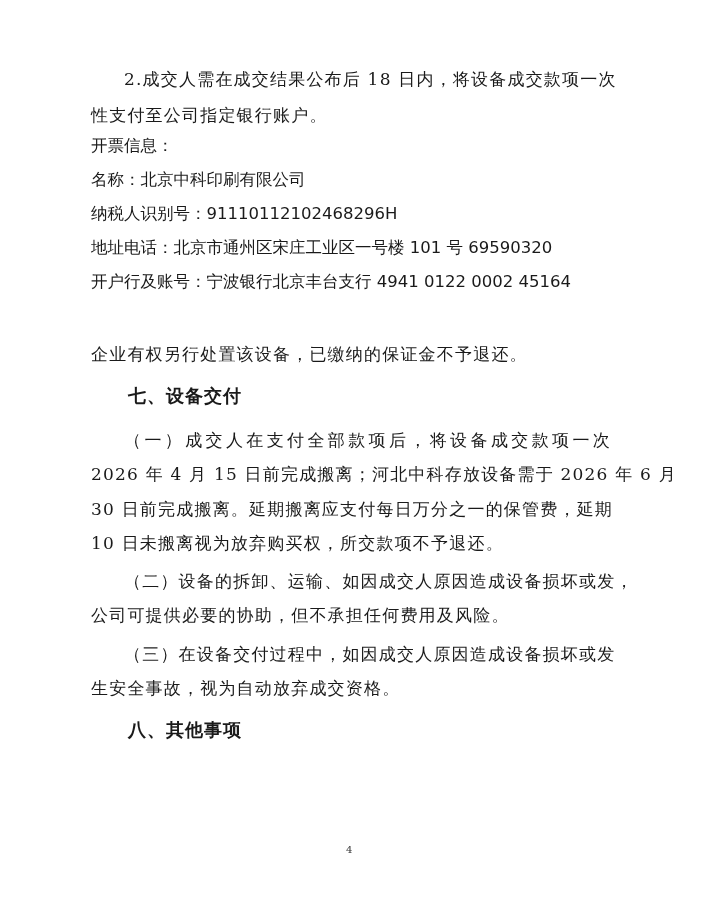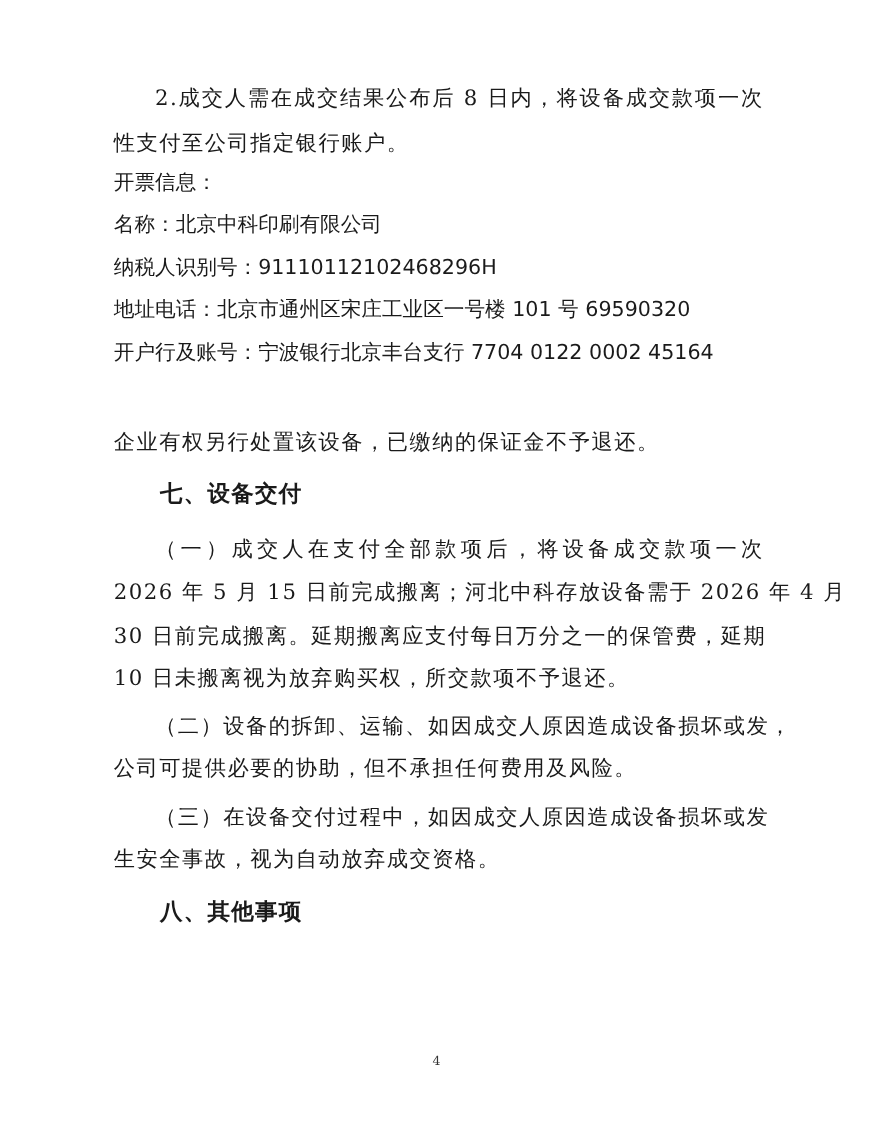--- a/index.html
+++ b/index.html
@@ -13,35 +13,35 @@
   .tight { letter-spacing: 0px; font-family: "DejaVu Sans", "Liberation Sans", sans-serif; font-size: 16.5px; }
   .heading { position: absolute; left: 128px; font-size: 18px; line-height: 24px; font-weight: bold;
              font-family: "DejaVu Sans", "Liberation Sans", sans-serif; letter-spacing: 1px; }
   .page-number { position: absolute; left: 346px; top: 843px; font-size: 10px; line-height: 14px; color: #333; }
 </style>
 </head>
 <body>
 
 <div class="page">
 
-  <div class="line indent justify" style="top:67px;">2.成交人需在成交结果公布后 8 日内，将设备成交款项一次</div>
+  <div class="line indent justify" style="top:67px;">2.成交人需在成交结果公布后 18 日内，将设备成交款项一次</div>
   <div class="line" style="top:103px;">性支付至公司指定银行账户。</div>
 
   <div class="line tight" style="top:134px;">开票信息：</div>
   <div class="line tight" style="top:168px;">名称：北京中科印刷有限公司</div>
   <div class="line tight" style="top:202px;">纳税人识别号：91110112102468296H</div>
   <div class="line tight" style="top:236px;">地址电话：北京市通州区宋庄工业区一号楼 101 号   69590320</div>
-  <div class="line tight" style="top:270px;">开户行及账号：宁波银行北京丰台支行   7704 0122 0002 45164</div>
+  <div class="line tight" style="top:270px;">开户行及账号：宁波银行北京丰台支行   4941 0122 0002 45164</div>
 
   <div class="line" style="top:342px;">企业有权另行处置该设备，已缴纳的保证金不予退还。</div>
 
   <div class="heading" style="top:384px;">七、设备交付</div>
 
   <div class="line indent justify" style="top:428px;">（一）成交人在支付全部款项后，将设备成交款项一次</div>
-  <div class="line justify" style="top:462px;">2026 年 5 月 15 日前完成搬离；河北中科存放设备需于 2026 年 4 月</div>
+  <div class="line justify" style="top:462px;">2026 年 4 月 15 日前完成搬离；河北中科存放设备需于 2026 年 6 月</div>
   <div class="line justify" style="top:497px;">30 日前完成搬离。延期搬离应支付每日万分之一的保管费，延期</div>
   <div class="line" style="top:531px;">10 日未搬离视为放弃购买权，所交款项不予退还。</div>
 
   <div class="line indent justify" style="top:569px;">（二）设备的拆卸、运输、如因成交人原因造成设备损坏或发，</div>
   <div class="line" style="top:603px;">公司可提供必要的协助，但不承担任何费用及风险。</div>
 
   <div class="line indent justify" style="top:642px;">（三）在设备交付过程中，如因成交人原因造成设备损坏或发</div>
   <div class="line" style="top:676px;">生安全事故，视为自动放弃成交资格。</div>
 
   <div class="heading" style="top:718px;">八、其他事项</div>

